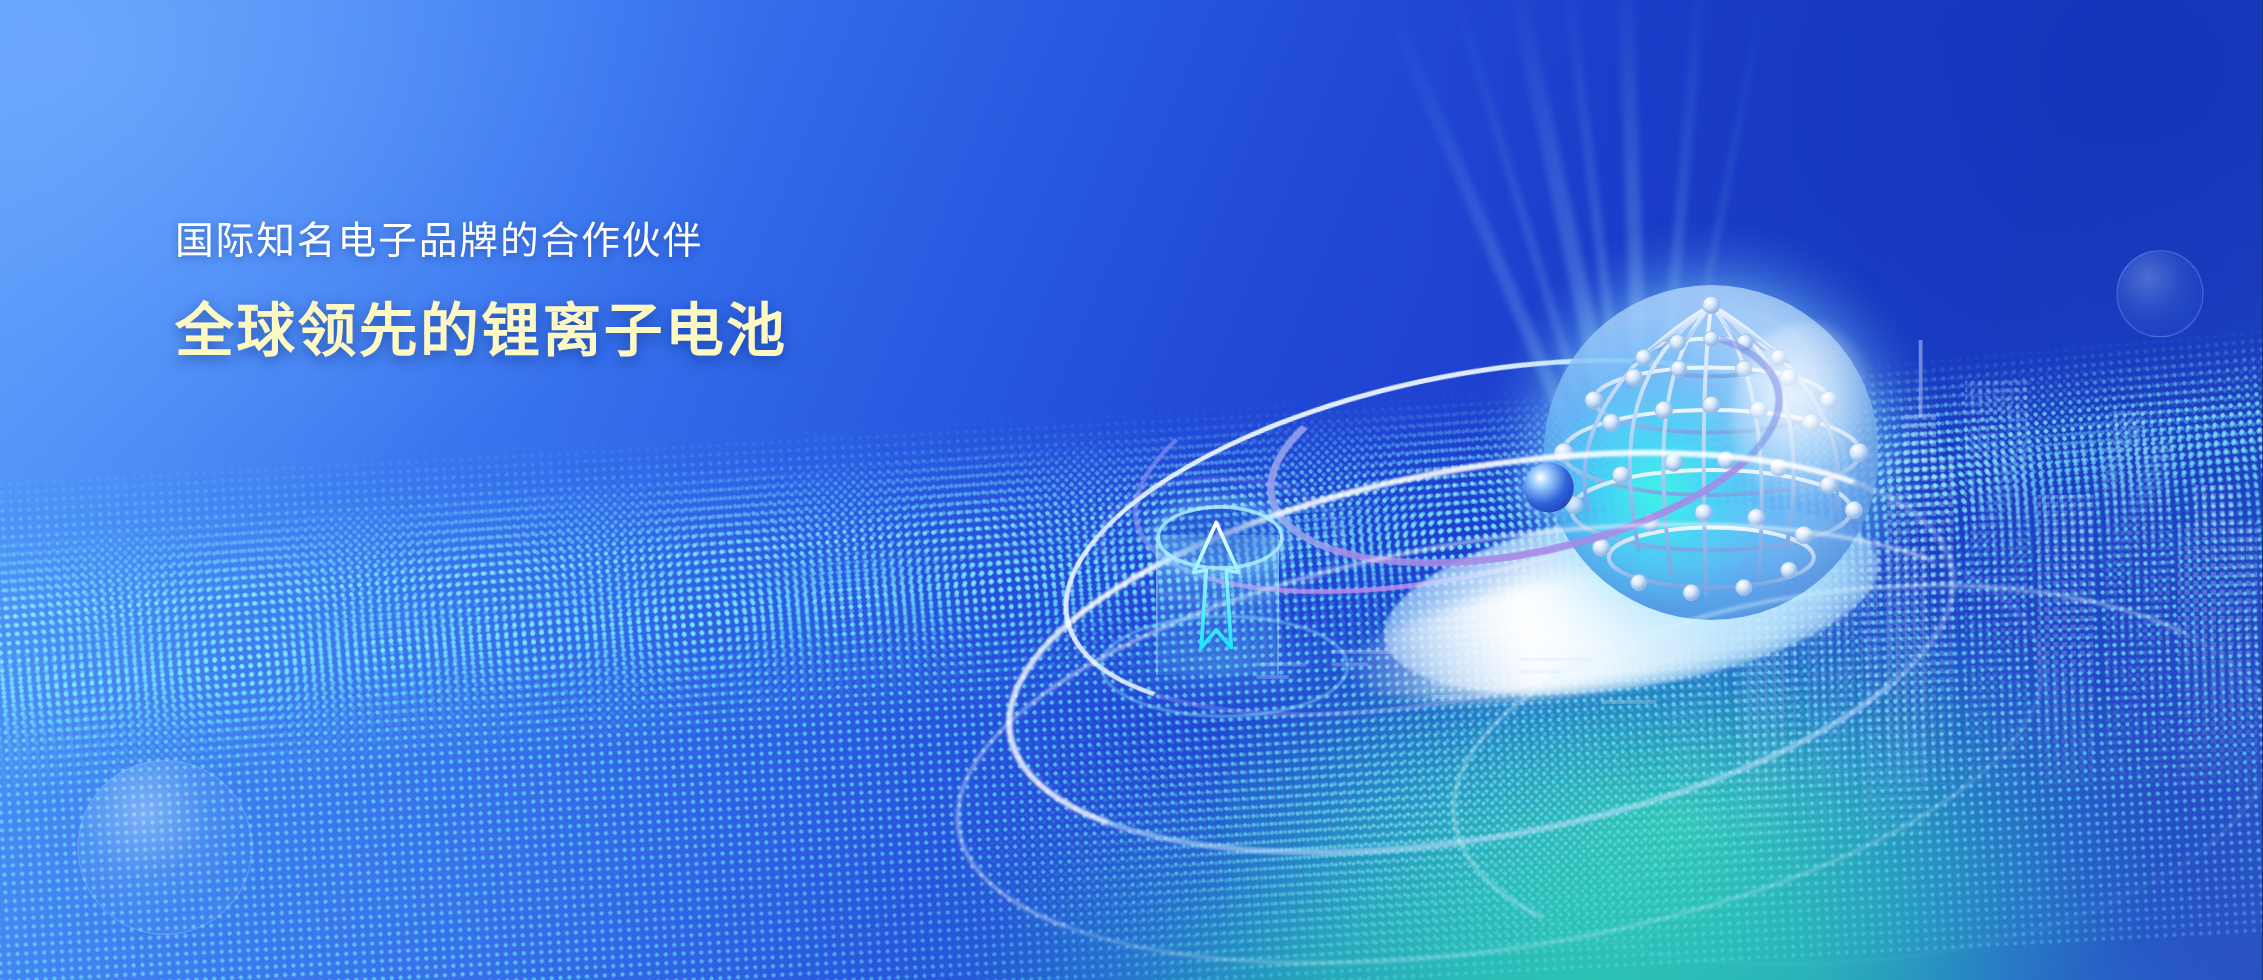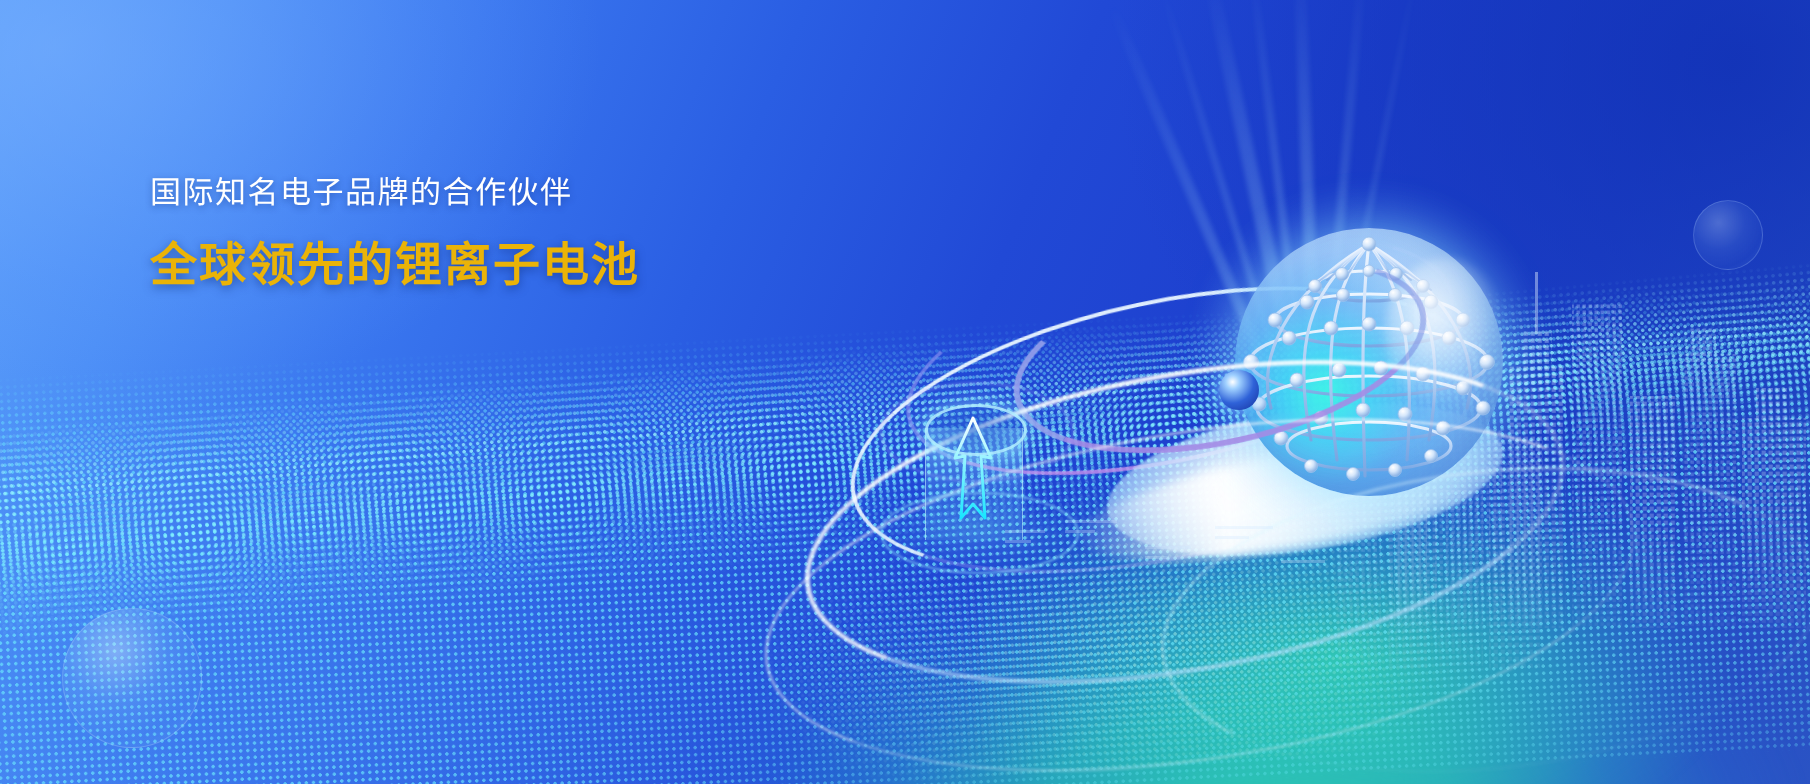--- a/index.html
+++ b/index.html
@@ -137,40 +137,40 @@
     background-size: 7.1px 7.1px;
     transform: rotate(-4deg);
     transform-origin: 0 0;
     -webkit-mask-image: radial-gradient(ellipse 520px 220px at 35% 60%, rgba(0,0,0,0.9) 0%, rgba(0,0,0,0) 75%);
     mask-image: radial-gradient(ellipse 520px 220px at 35% 60%, rgba(0,0,0,0.9) 0%, rgba(0,0,0,0) 75%);
   }
 
   
   .text-block {
     position: absolute;
-    left: 150px;
+    left: 140px;
     top: 174px;
     z-index: 40;
   }
   .eyebrow {
     font-size: 31px;
     line-height: 1.25;
     font-weight: 500;
     color: #ffffff;
     letter-spacing: 1.5px;
     text-shadow: 0 2px 7px rgba(10,40,120,0.45);
     margin: 0 0 22px 0;
     white-space: nowrap;
   }
   .headline {
     margin: 0;
     font-size: 47px;
     line-height: 1.28;
     font-weight: 800;
-    color: #eab308;
+    color: #fef9c3;
     letter-spacing: 2px;
     text-shadow: 0 3px 10px rgba(8,35,115,0.50);
     white-space: nowrap;
     text-align: center;
   }
   .headline span { display: block; }
 
   
   .scene { position: absolute; inset: 0; z-index: 20; }
 

